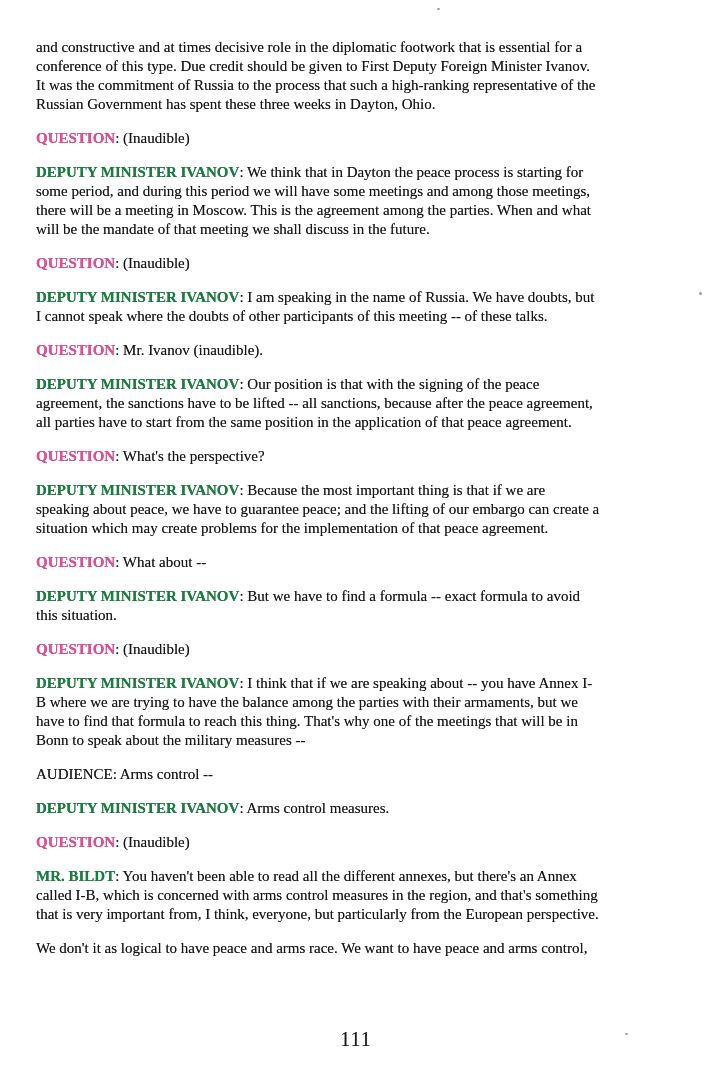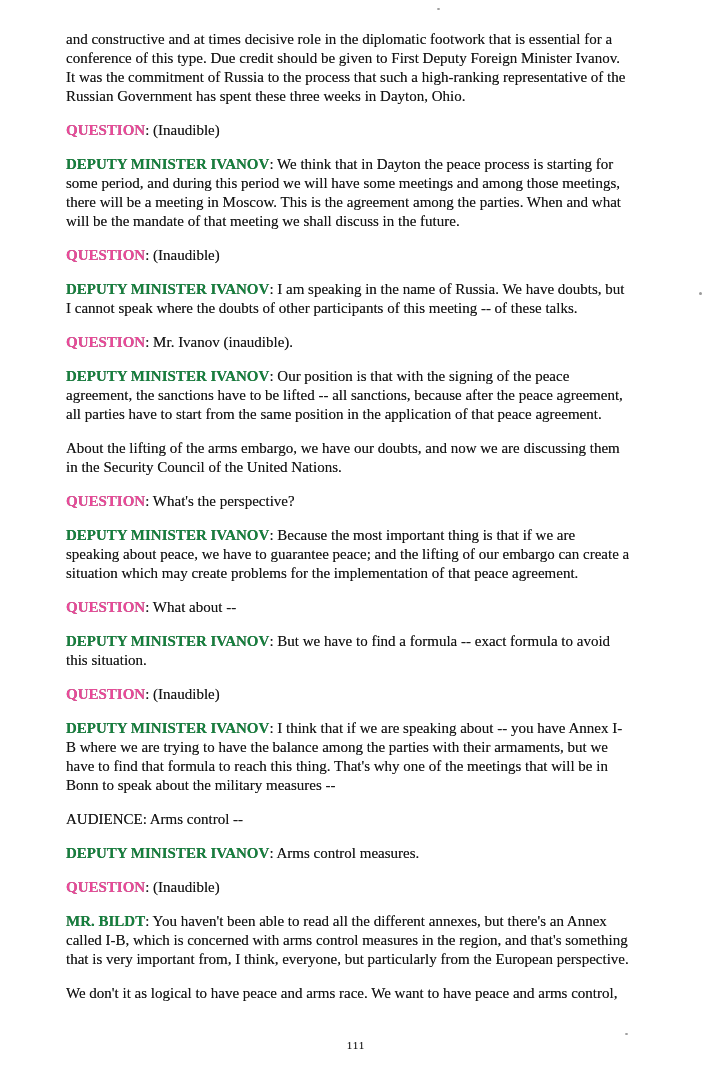--- a/index.html
+++ b/index.html
@@ -10,42 +10,41 @@
   .page {
     position: relative;
     width: 722px;
     height: 1075px;
     background: #ffffff;
     overflow: hidden;
     font-family: "Liberation Serif", serif;
     color: #151515;
   }
   .content {
-    padding: 30px 26px 0 36px;
-    margin-left: 30px;
+    padding: 38px 26px 0 36px;
   }
   p.para {
     margin: 0 0 15px 0;
     font-size: 15px;
     line-height: 19px;
     white-space: pre-line;
     text-shadow: 0 0 0.5px rgba(0,0,0,0.55);
   }
   .speaker {
     font-weight: bold;
   }
   .sp-g { color: #ec4899; }
   .sp-b { color: #15803d; }
   .pagenum {
     position: absolute;
     left: 0;
     right: 10px;
     bottom: 24px;
     text-align: center;
-    font-size: 11px;
+    font-size: 20px;
     letter-spacing: 1px;
     color: #1b1b1b;
     text-shadow: 0 0 0.5px rgba(0,0,0,0.5);
   }
   .speck {
     position: absolute;
     background: #9a9a9a;
     border-radius: 50%;
   }
   .speck-1 { left: 437px; top: 8px;    width: 3px; height: 2px; }
@@ -66,22 +65,20 @@
 some period, and during this period we will have some meetings and among those meetings,
 there will be a meeting in Moscow. This is the agreement among the parties. When and what
 will be the mandate of that meeting we shall discuss in the future.</span></p>
     <p class="para"><span class="speaker sp-g">QUESTION</span><span class="ptext">: (Inaudible)</span></p>
     <p class="para"><span class="speaker sp-b">DEPUTY MINISTER IVANOV</span><span class="ptext">: I am speaking in the name of Russia. We have doubts, but
 I cannot speak where the doubts of other participants of this meeting -- of these talks.</span></p>
     <p class="para"><span class="speaker sp-g">QUESTION</span><span class="ptext">: Mr. Ivanov (inaudible).</span></p>
     <p class="para"><span class="speaker sp-b">DEPUTY MINISTER IVANOV</span><span class="ptext">: Our position is that with the signing of the peace
 agreement, the sanctions have to be lifted -- all sanctions, because after the peace agreement,
 all parties have to start from the same position in the application of that peace agreement.</span></p>
-    <p class="para"><span class="ptext">About the lifting of the arms embargo, we have our doubts, and now we are discussing them
-in the Security Council of the United Nations.</span></p>
     <p class="para"><span class="speaker sp-g">QUESTION</span><span class="ptext">: What's the perspective?</span></p>
     <p class="para"><span class="speaker sp-b">DEPUTY MINISTER IVANOV</span><span class="ptext">: Because the most important thing is that if we are
 speaking about peace, we have to guarantee peace; and the lifting of our embargo can create a
 situation which may create problems for the implementation of that peace agreement.</span></p>
     <p class="para"><span class="speaker sp-g">QUESTION</span><span class="ptext">: What about --</span></p>
     <p class="para"><span class="speaker sp-b">DEPUTY MINISTER IVANOV</span><span class="ptext">: But we have to find a formula -- exact formula to avoid
 this situation.</span></p>
     <p class="para"><span class="speaker sp-g">QUESTION</span><span class="ptext">: (Inaudible)</span></p>
     <p class="para"><span class="speaker sp-b">DEPUTY MINISTER IVANOV</span><span class="ptext">: I think that if we are speaking about -- you have Annex I-
 B where we are trying to have the balance among the parties with their armaments, but we

